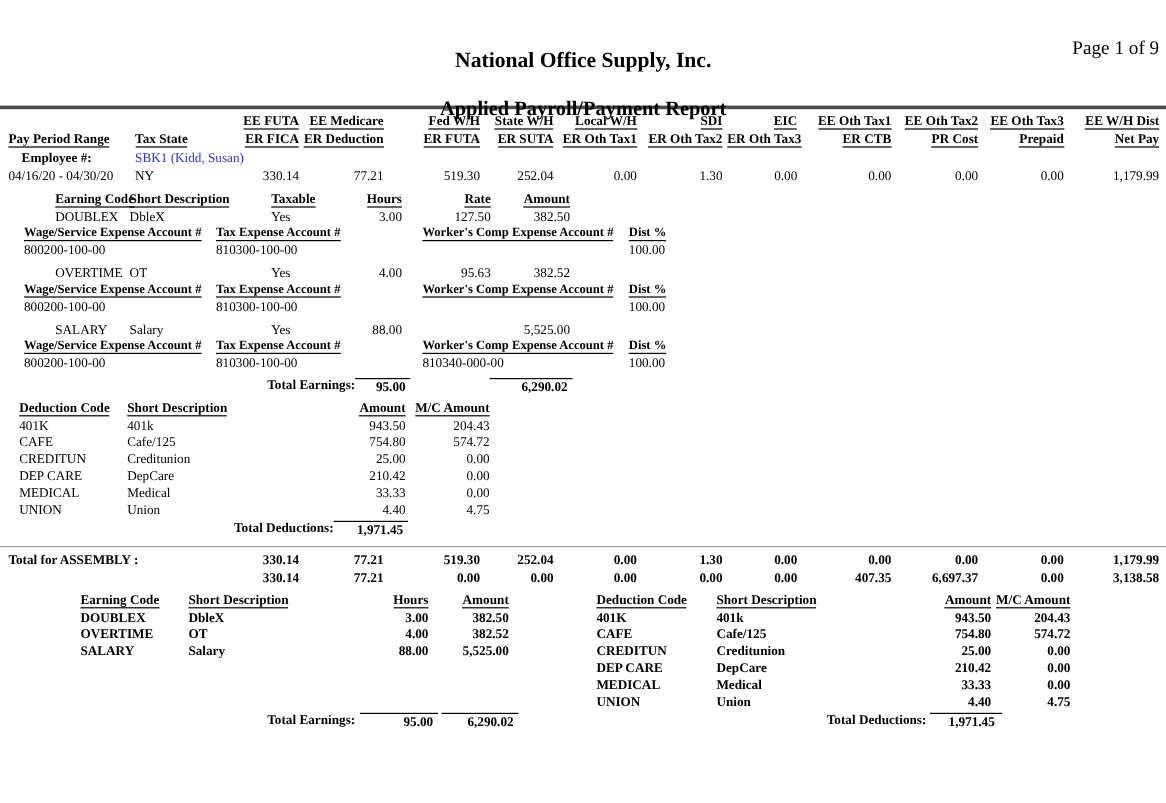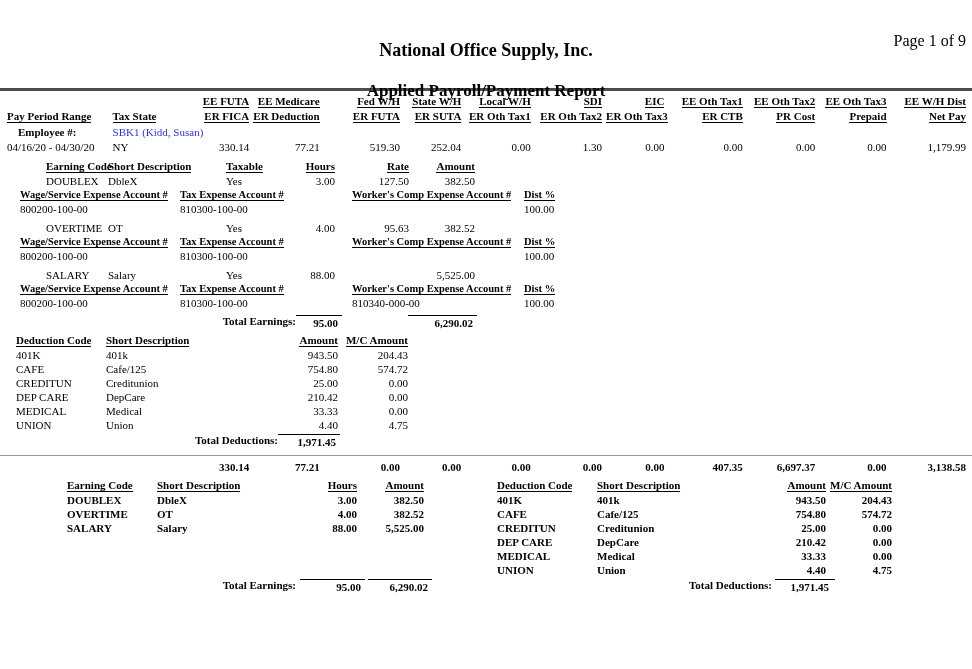--- a/index.html
+++ b/index.html
@@ -359,20 +359,34 @@
       <col style="width:61px">
       <col style="width:69px">
       <col style="width:71px">
       <col style="width:62px">
       <col style="width:78px">
       <col style="width:72px">
       <col style="width:71px">
       <col style="width:79px">
     </colgroup>
   <tbody>
+      <tr>
+    <td colspan="2">Total for ASSEMBLY :</td>
+    <td class="r">330.14</td>
+    <td class="r">77.21</td>
+    <td class="r">519.30</td>
+    <td class="r">252.04</td>
+    <td class="r">0.00</td>
+    <td class="r">1.30</td>
+    <td class="r">0.00</td>
+    <td class="r">0.00</td>
+    <td class="r">0.00</td>
+    <td class="r">0.00</td>
+    <td class="r">1,179.99</td>
+  </tr>
   <tr>
     <td colspan="2"></td>
     <td class="r">330.14</td>
     <td class="r">77.21</td>
     <td class="r">0.00</td>
     <td class="r">0.00</td>
     <td class="r">0.00</td>
     <td class="r">0.00</td>
     <td class="r">0.00</td>
     <td class="r">407.35</td>

